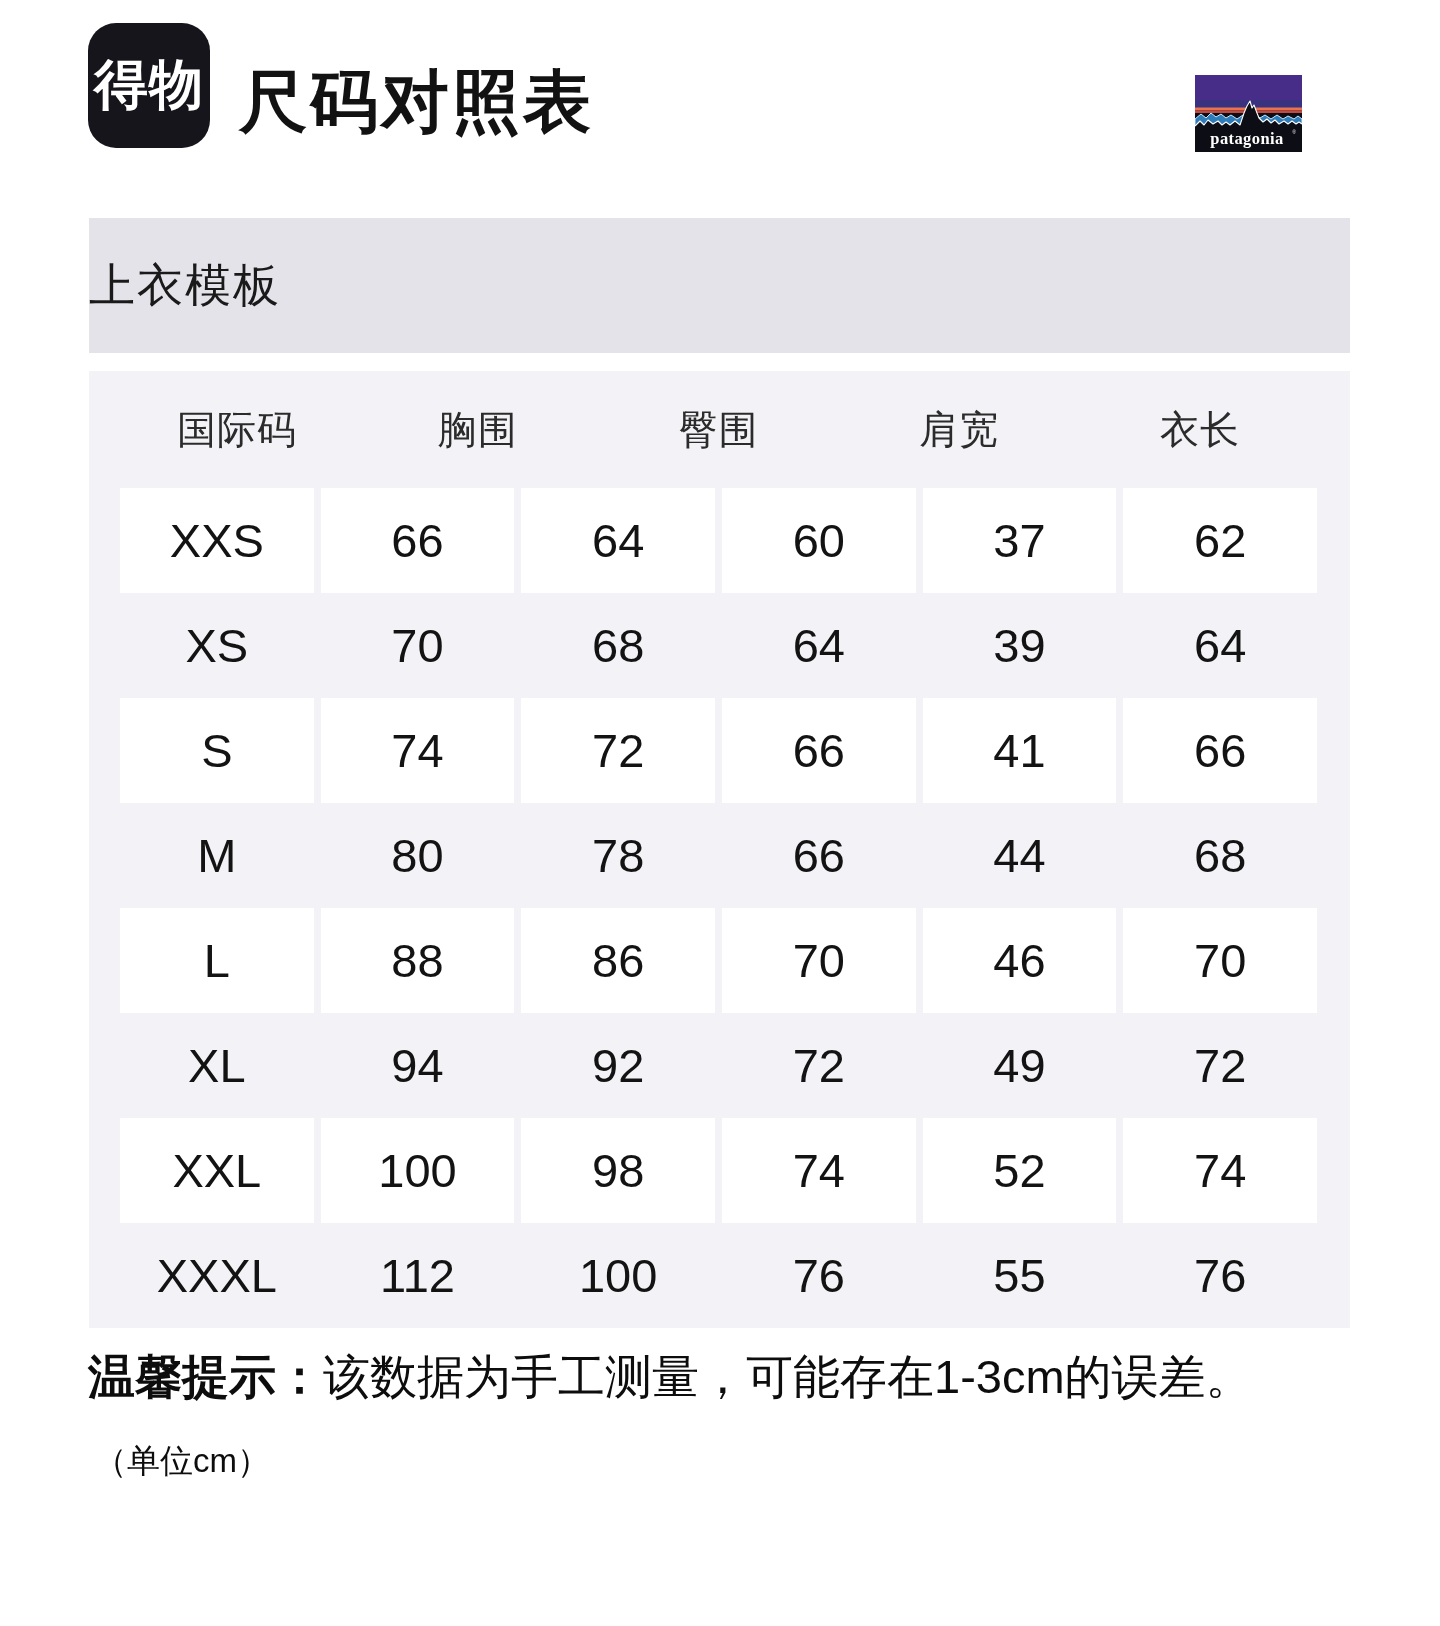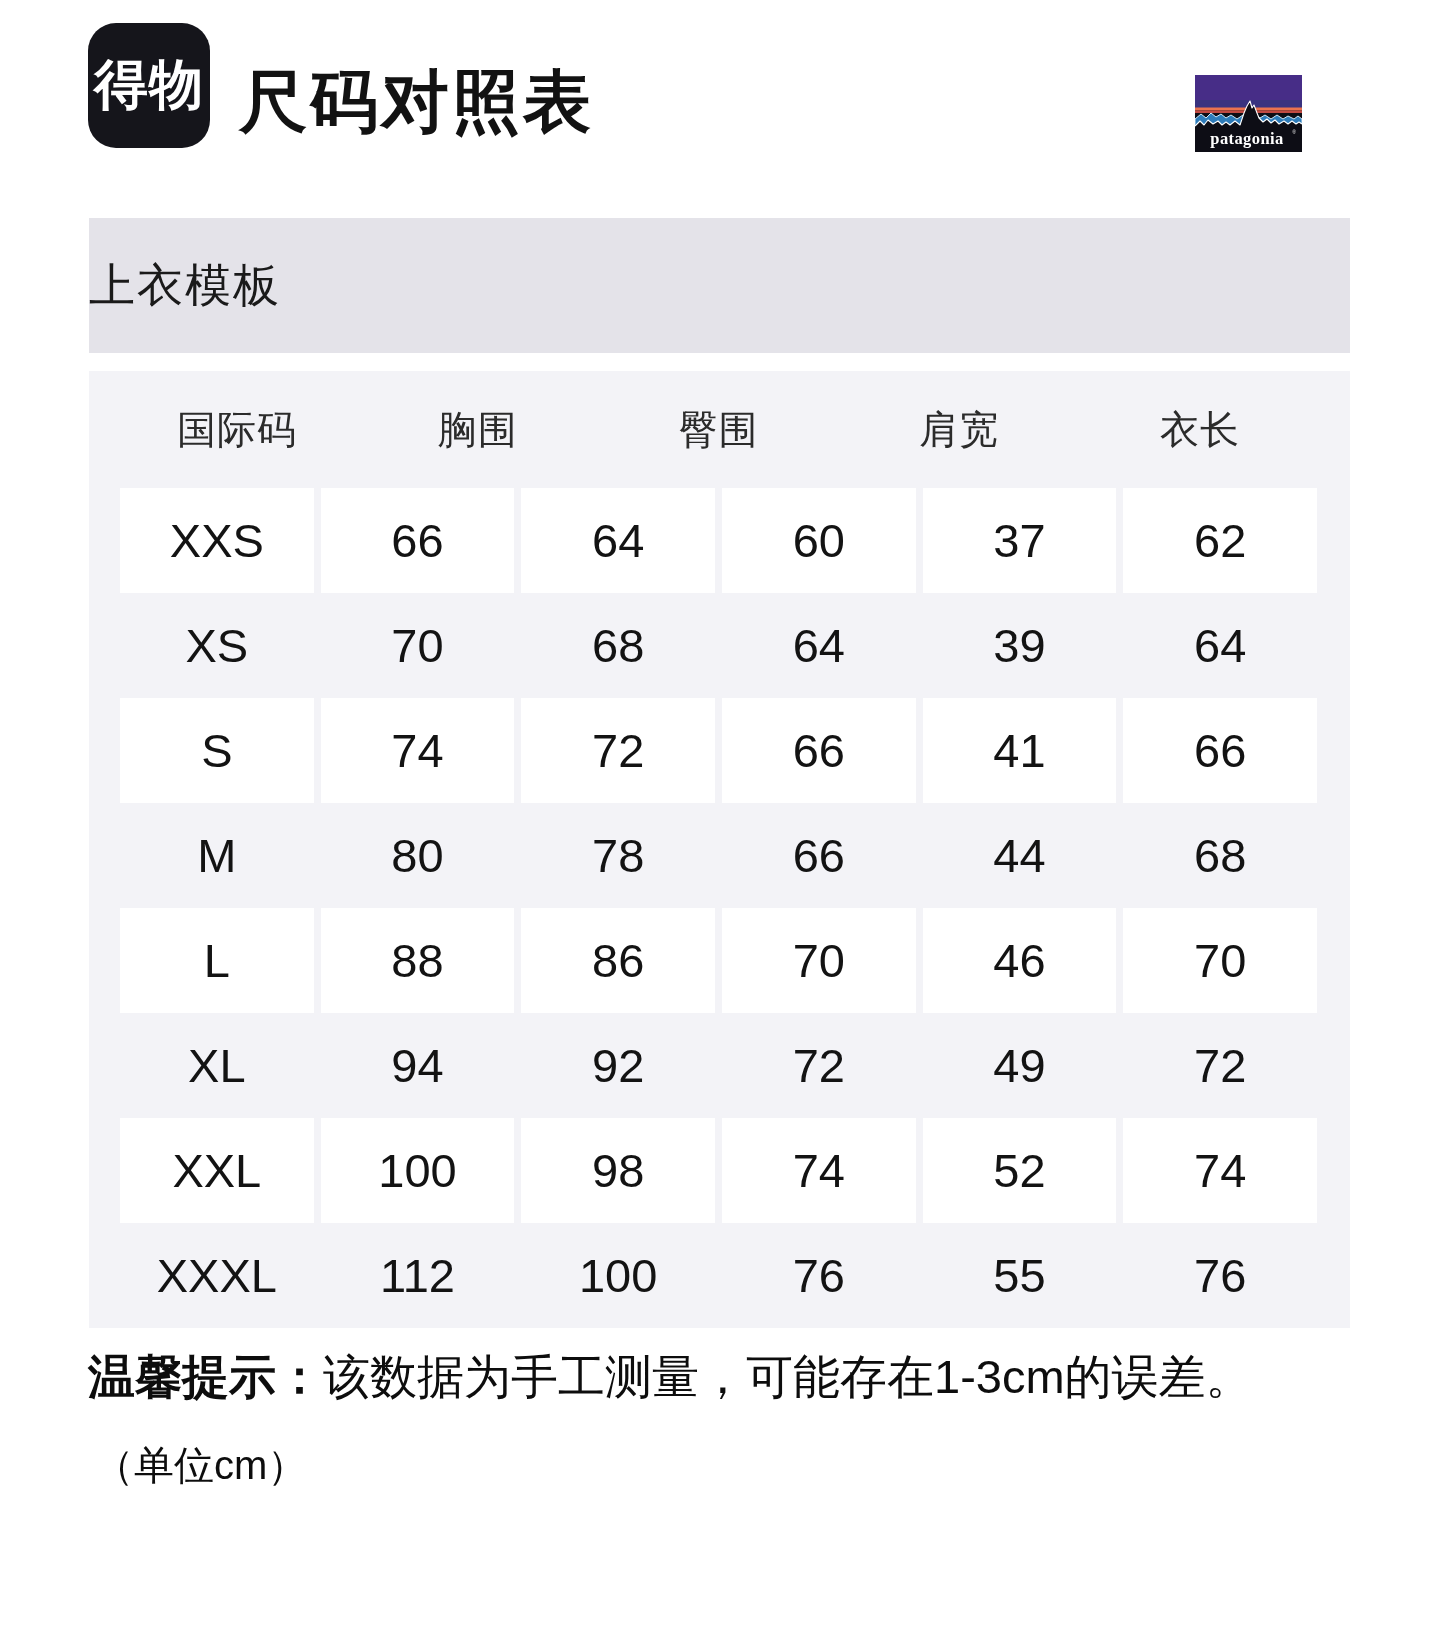--- a/index.html
+++ b/index.html
@@ -72,21 +72,21 @@
   .tr.alt .td{background:var(--cell-bg);}
 
   
   .tip{
     position:absolute;left:88px;top:1349px;margin:0;
     font-size:47px;line-height:1.2;color:#0d0d0d;white-space:nowrap;
   }
   .tip b{font-weight:700;}
   .unit-note{
     position:absolute;left:94px;top:1441px;margin:0;
-    font-size:40px;line-height:1.2;color:#0d0d0d;
+    font-size:33px;line-height:1.2;color:#0d0d0d;
   }
 </style>
 </head>
 <body>
 
 <div class="page">
 
   <div class="app-logo">
     <span>得物</span>
   </div>

